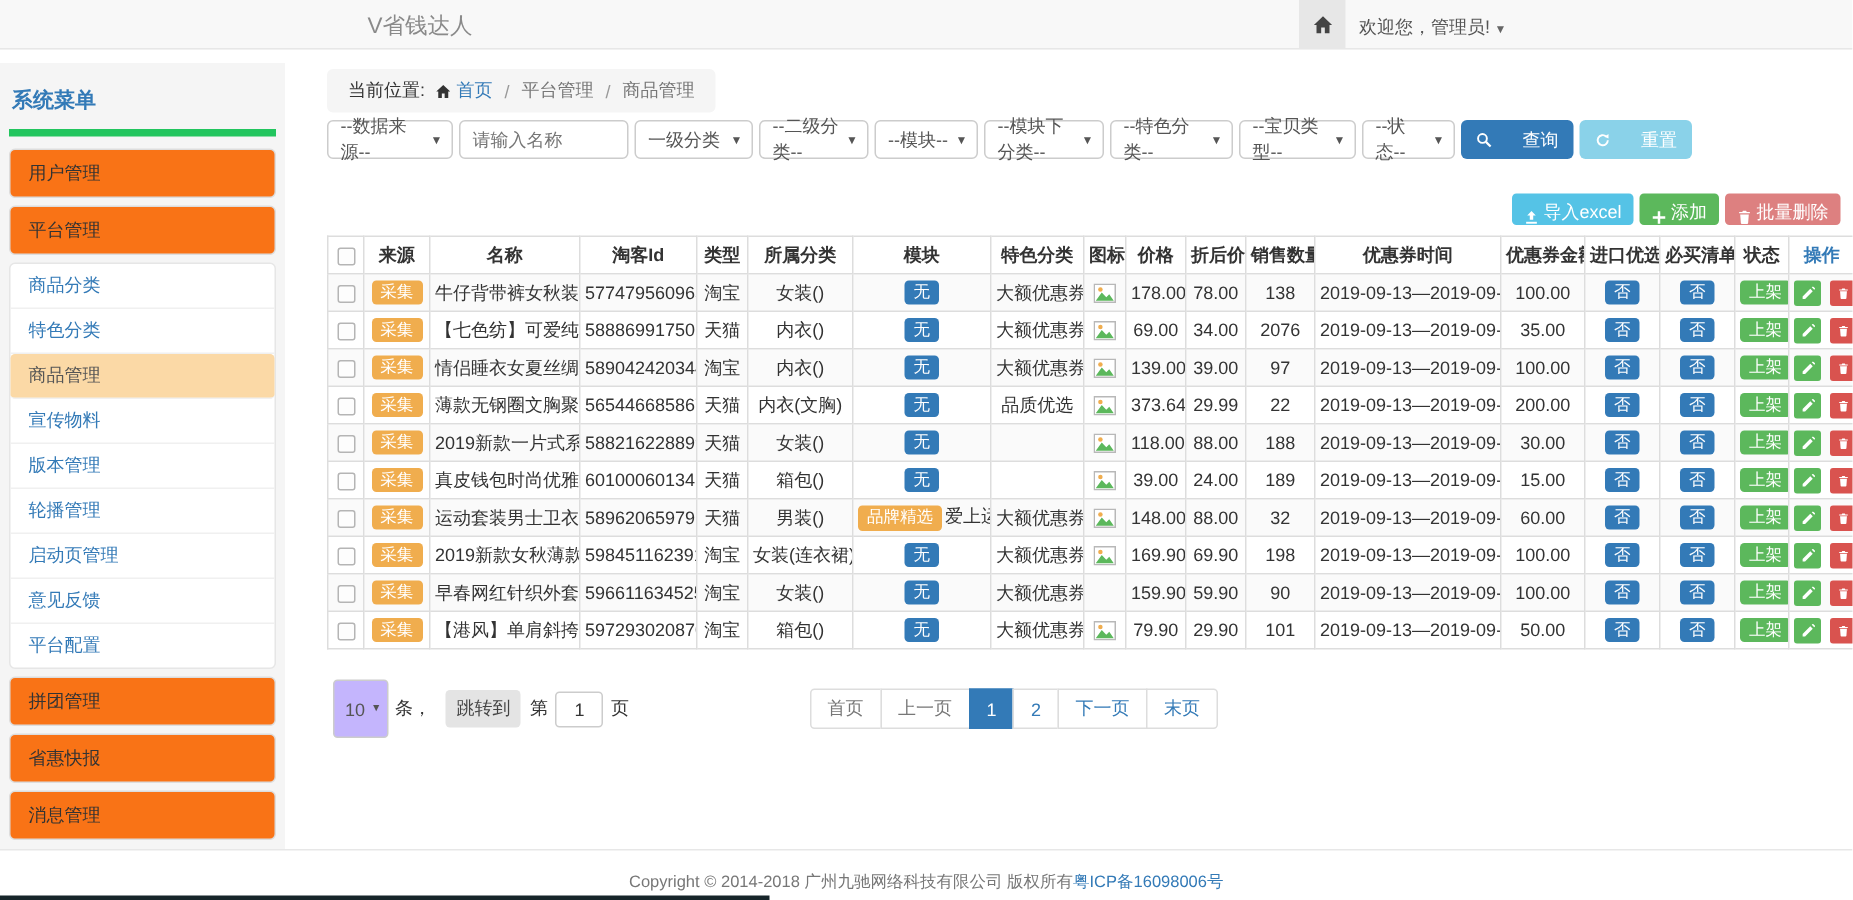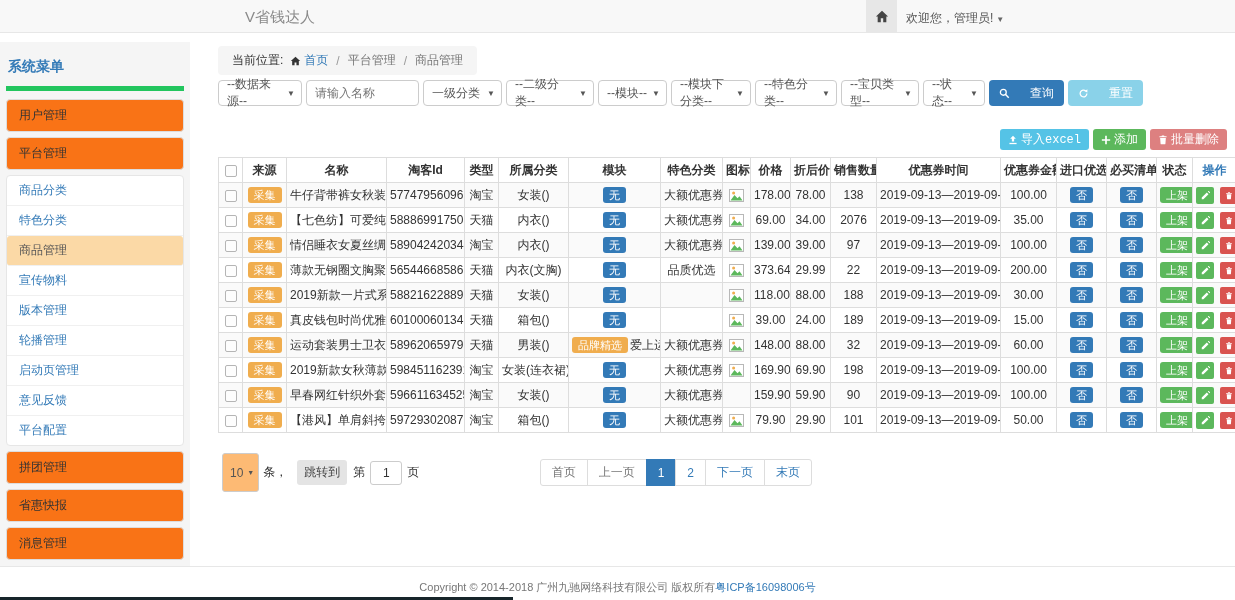--- a/index.html
+++ b/index.html
@@ -35,21 +35,21 @@
   .sel { height:26px; border:1px solid #ccc; border-radius:4px; background:#fff; display:inline-flex; align-items:center; justify-content:space-between; font-size:12px; color:#555; padding:0 6px 0 8px; cursor:pointer; }
   .sel .caret { font-size:8px; color:#555; margin-left:5px; }
   .txt-input { height:26px; border:1px solid #ccc; border-radius:4px; font-size:12px; padding:0 8px; color:#555; font-family:inherit; }
   .btn { height:26px; border:none; border-radius:4px; color:#fff; font-size:12px; display:inline-flex; align-items:center; gap:20px; padding:0 10px; cursor:pointer; font-family:inherit; }
   .btn-blue { background:#337ab7; }
   .btn-lblue { background:#55c3e6; }
   .btn-paleblue { background:#8ad2e9; }
 
   
   .actions { position:absolute; top:129px; right:8px; display:flex; gap:4px; }
-  .btn-sm { height:21px; border:none; border-radius:3px; color:#fff; font-size:12px; display:inline-flex; align-items:center; gap:3px; padding:0 8px; cursor:pointer; font-family:Liberation Mono, monospace; }
+  .btn-sm { height:21px; border:none; border-radius:3px; color:#fff; font-size:12px; display:inline-flex; align-items:flex-end; gap:3px; padding:0 8px; cursor:pointer; font-family:Liberation Sans, sans-serif; }
   .btn-green { background:#5cb85c; }
   .btn-softred { background:#dd8080; }
 
   
   .tbl-wrap { position:absolute; left:218px; top:157px; width:1009px; }
   table { width:100%; border-collapse:collapse; table-layout:fixed; font-size:12px; }
   th,td { border:1px solid #ddd; text-align:center; vertical-align:middle; padding:2px 3px; height:25px; overflow:hidden; white-space:nowrap; }
   th { font-weight:bold; color:#333; background:#fff; }
   th.ops-h { color:#337ab7; }
   tbody tr:nth-child(odd) { background:#fafafa; }
@@ -59,21 +59,21 @@
   .badge.orange { background:#f0ad4e; }
   .badge.blue { background:#337ab7; cursor:pointer; }
   .badge.green { background:#5cb85c; cursor:pointer; }
   .module-text { margin-left:2px; color:#333; }
   .op { width:18px; height:17px; border:none; border-radius:2px; display:inline-flex; align-items:center; justify-content:center; cursor:pointer; padding:0; }
   .op.edit { background:#5cb85c; margin-right:3px; }
   .op.del { background:#d9534f; }
 
   
   .pag { position:absolute; left:218px; top:453px; width:1009px; display:flex; align-items:center; font-size:12px; color:#333; }
-  .pag .mini-sel { height:39px; border:1px solid #ccc; border-radius:3px; background:#fdba74; display:inline-flex; align-items:center; font-size:12px; color:#555; padding:0 4px 0 7px; margin:0 4px; cursor:pointer; }
+  .pag .mini-sel { height:39px; border:1px solid #ccc; border-radius:3px; background:#c4b5fd; display:inline-flex; align-items:center; font-size:12px; color:#555; padding:0 4px 0 7px; margin:0 4px; cursor:pointer; }
   .pag .mini-sel .caret { font-size:7px; margin-left:4px; }
   .jump-label { background:#e4e4e4; border-radius:3px; padding:4px 7px; margin:0 6px 0 10px; color:#444; cursor:pointer; }
   .page-input { width:32px; height:24px; border:1px solid #ccc; border-radius:3px; text-align:center; font-size:12px; margin:0 5px; font-family:inherit; color:#333; }
   .pager { margin-left:auto; margin-right:415px; display:inline-flex; }
   .pager span { display:inline-flex; align-items:center; padding:4px 11px; border:1px solid #ddd; background:#fff; margin-left:-1px; color:#337ab7; cursor:pointer; }
   .pager span:first-child { border-radius:3px 0 0 3px; margin-left:0; }
   .pager span:last-child { border-radius:0 3px 3px 0; }
   .pager span.muted { color:#777; }
   .pager span.active { background:#337ab7; border-color:#337ab7; color:#fff; }
 
@@ -141,21 +141,21 @@
 <div class="filters">
   <div class="sel" style="width:84px">
       <span>--数据来源--</span>
       <span class="caret">▼</span>
     </div>
   <input class="txt-input" style="width: 113px;" placeholder="请输入名称">
   <div class="sel" style="width:79px">
       <span>一级分类</span>
       <span class="caret">▼</span>
     </div>
-  <div class="sel" style="width:88px">
+  <div class="sel" style="width:73px">
       <span>--二级分类--</span>
       <span class="caret">▼</span>
     </div>
   <div class="sel" style="width:69px">
       <span>--模块--</span>
       <span class="caret">▼</span>
     </div>
   <div class="sel" style="width:80px">
       <span>--模块下分类--</span>
       <span class="caret">▼</span>

